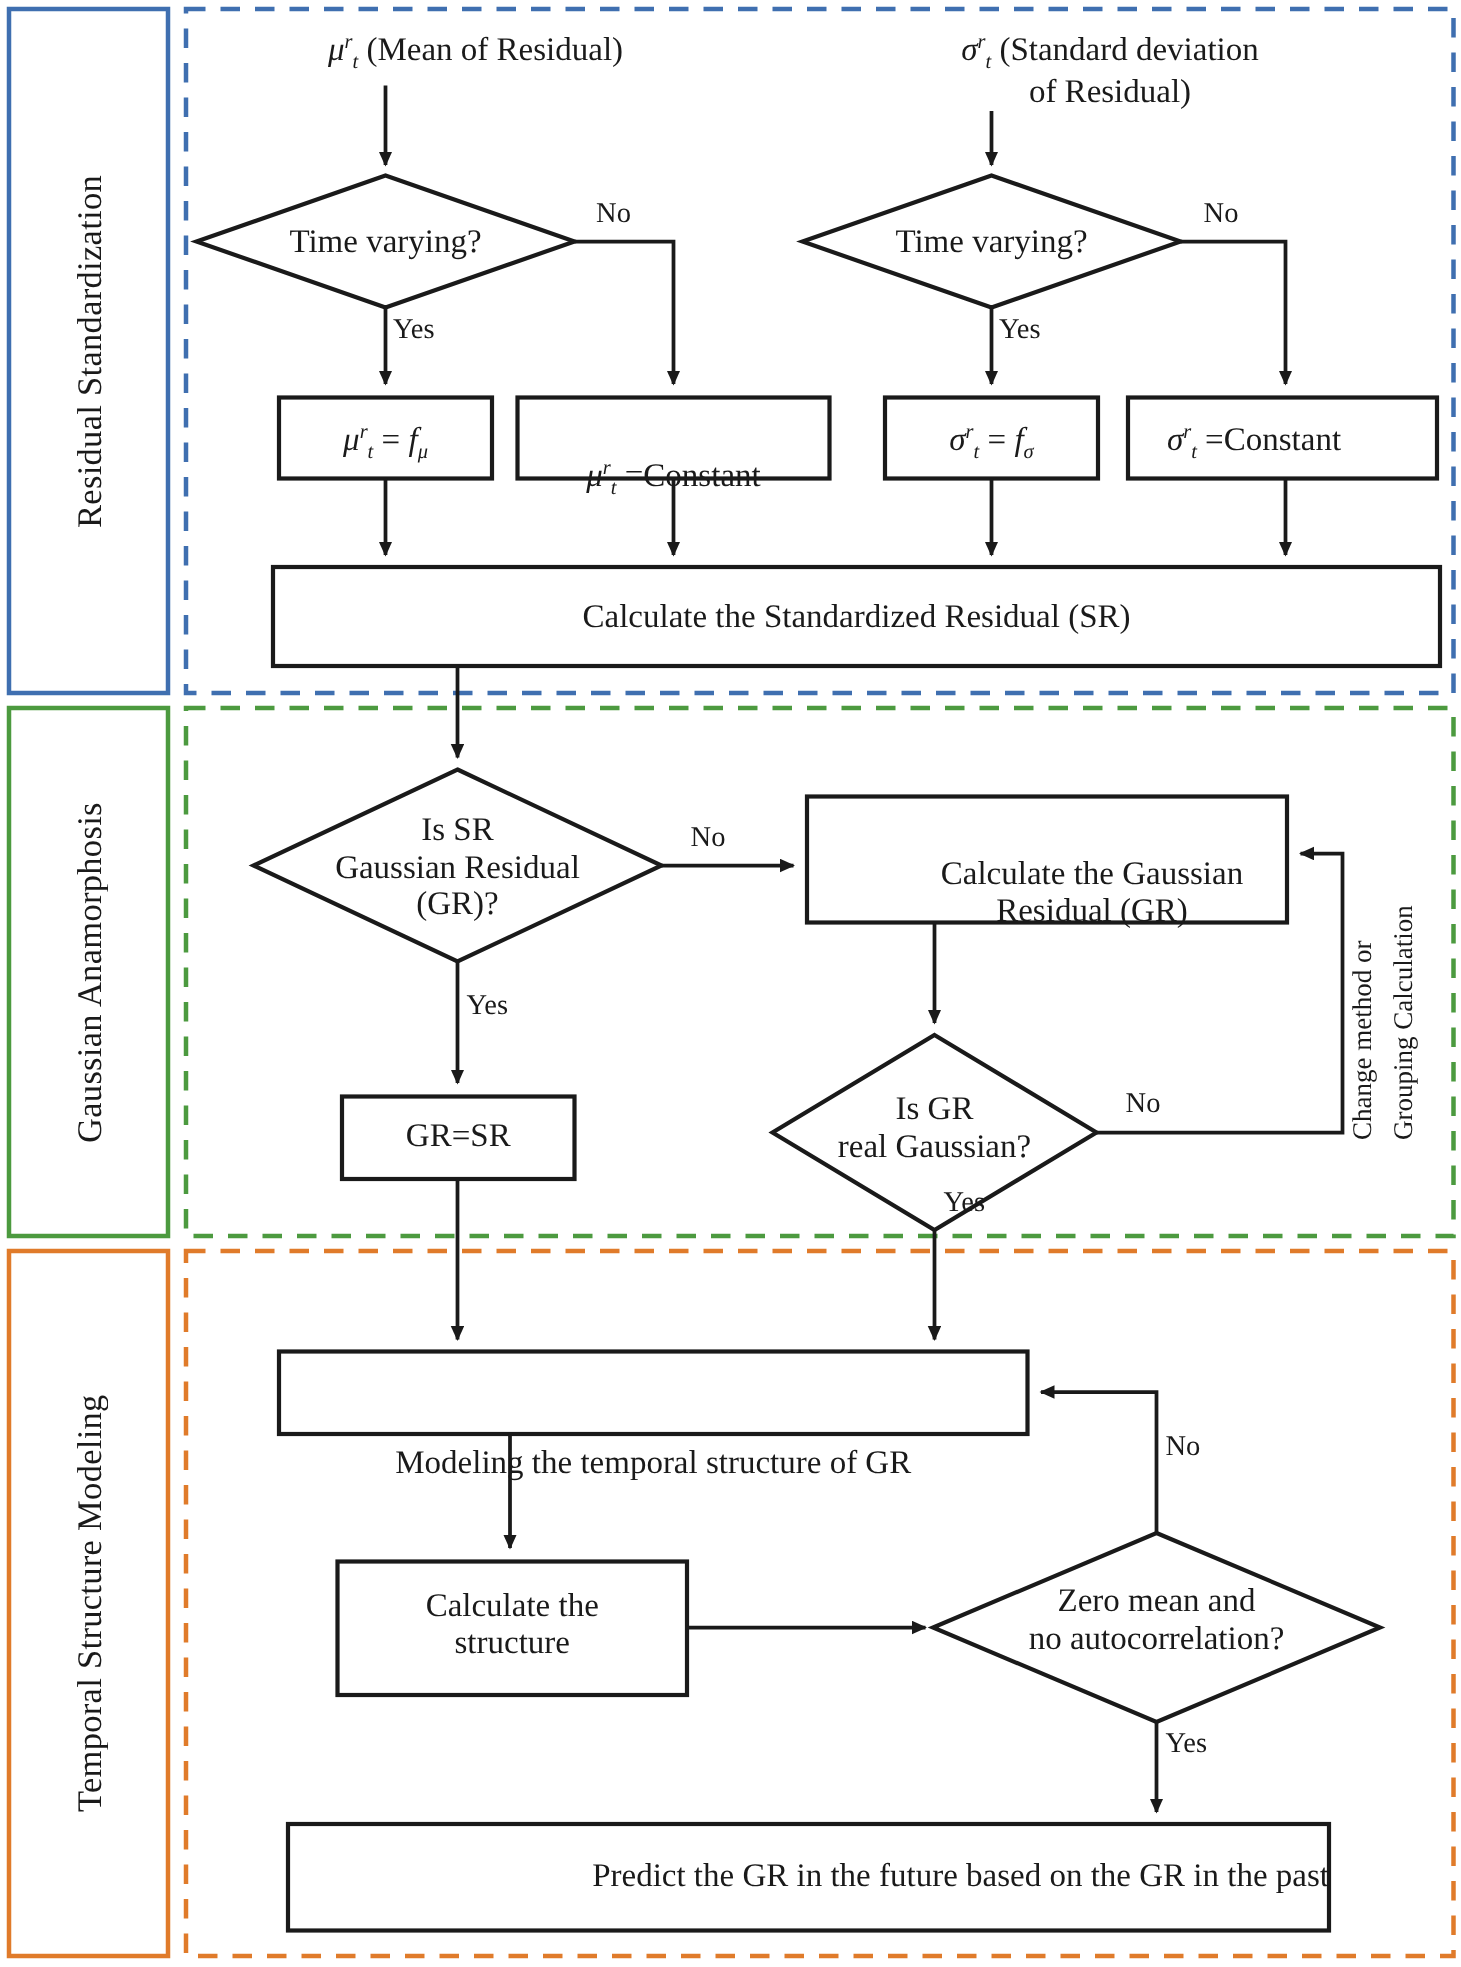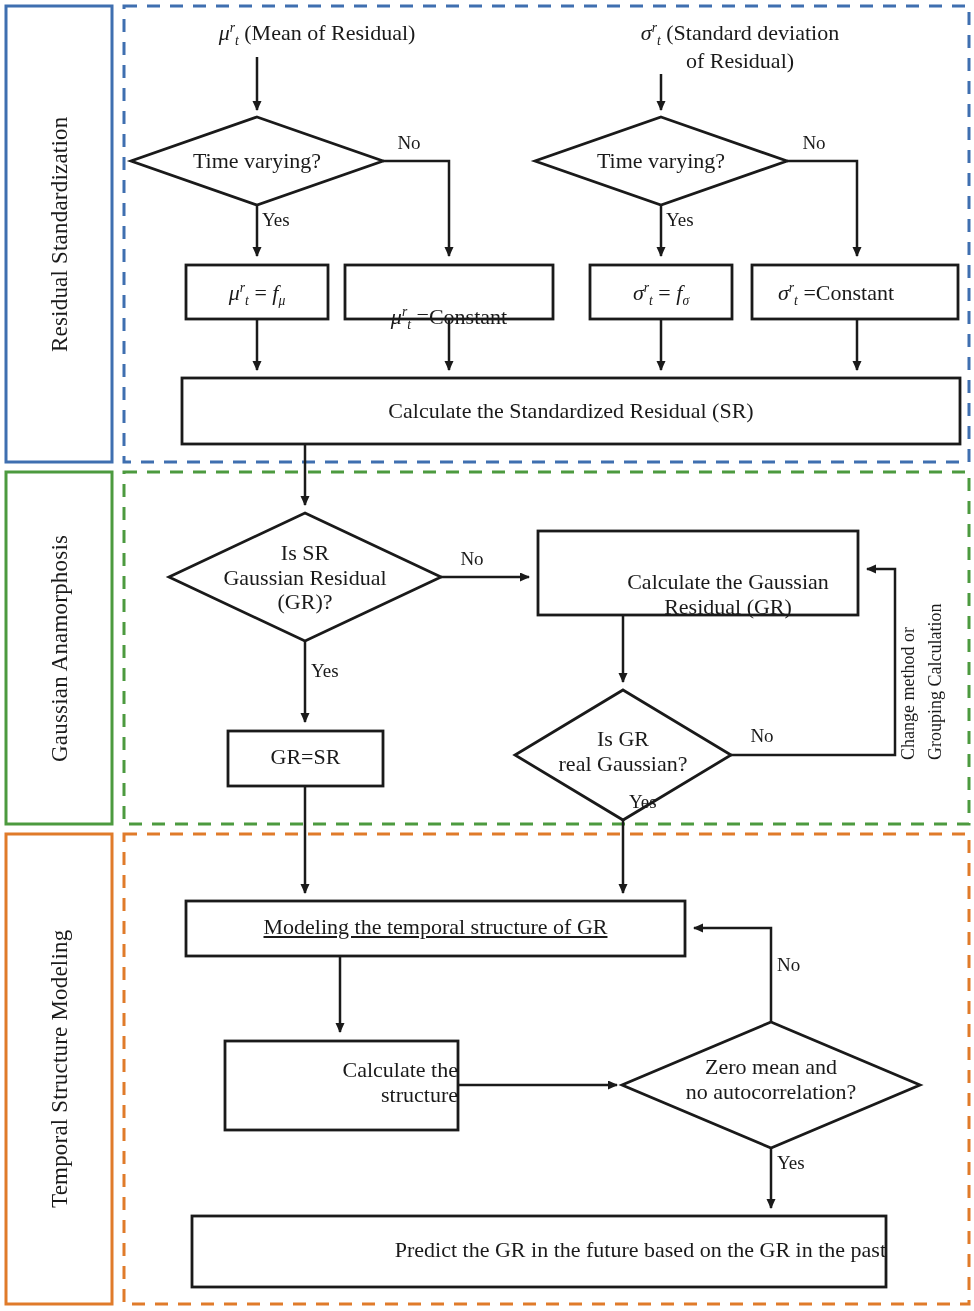--- a/index.html
+++ b/index.html
@@ -170,23 +170,23 @@
     <div>Is GR</div>
     <div>real Gaussian?</div>
   </div>
 
   <div class="lbl edge-txt" style="left:739px;top:725px;width:46px;">No</div>
   <div class="lbl edge-txt" style="left:629px;top:791px;width:56px;text-align:left;">Yes</div>
 
   <div class="vert-lbl" style="left:898px;top:590px;height:170px;">Change method or</div>
   <div class="vert-lbl" style="left:925px;top:560px;height:200px;">Grouping Calculation</div>
 
-  <div class="lbl node-txt" style="left:186px;top:915px;width:499px;text-decoration:underline;">Modeling the temporal structure of GR</div>
+  <div class="lbl node-txt" style="left:186px;top:963px;width:499px;">Modeling the temporal structure of GR</div>
 
-  <div class="lbl node-txt" style="left:225px;top:1058px;width:233px;text-align:right;">
+  <div class="lbl node-txt" style="left:225px;top:1058px;width:233px;">
     <div>Calculate the</div>
     <div>structure</div>
   </div>
 
   <div class="lbl node-txt" style="left:641px;top:1055px;width:260px;">
     <div>Zero mean and</div>
     <div>no autocorrelation?</div>
   </div>
 
   <div class="lbl edge-txt" style="left:777px;top:954px;width:56px;text-align:left;">No</div>

